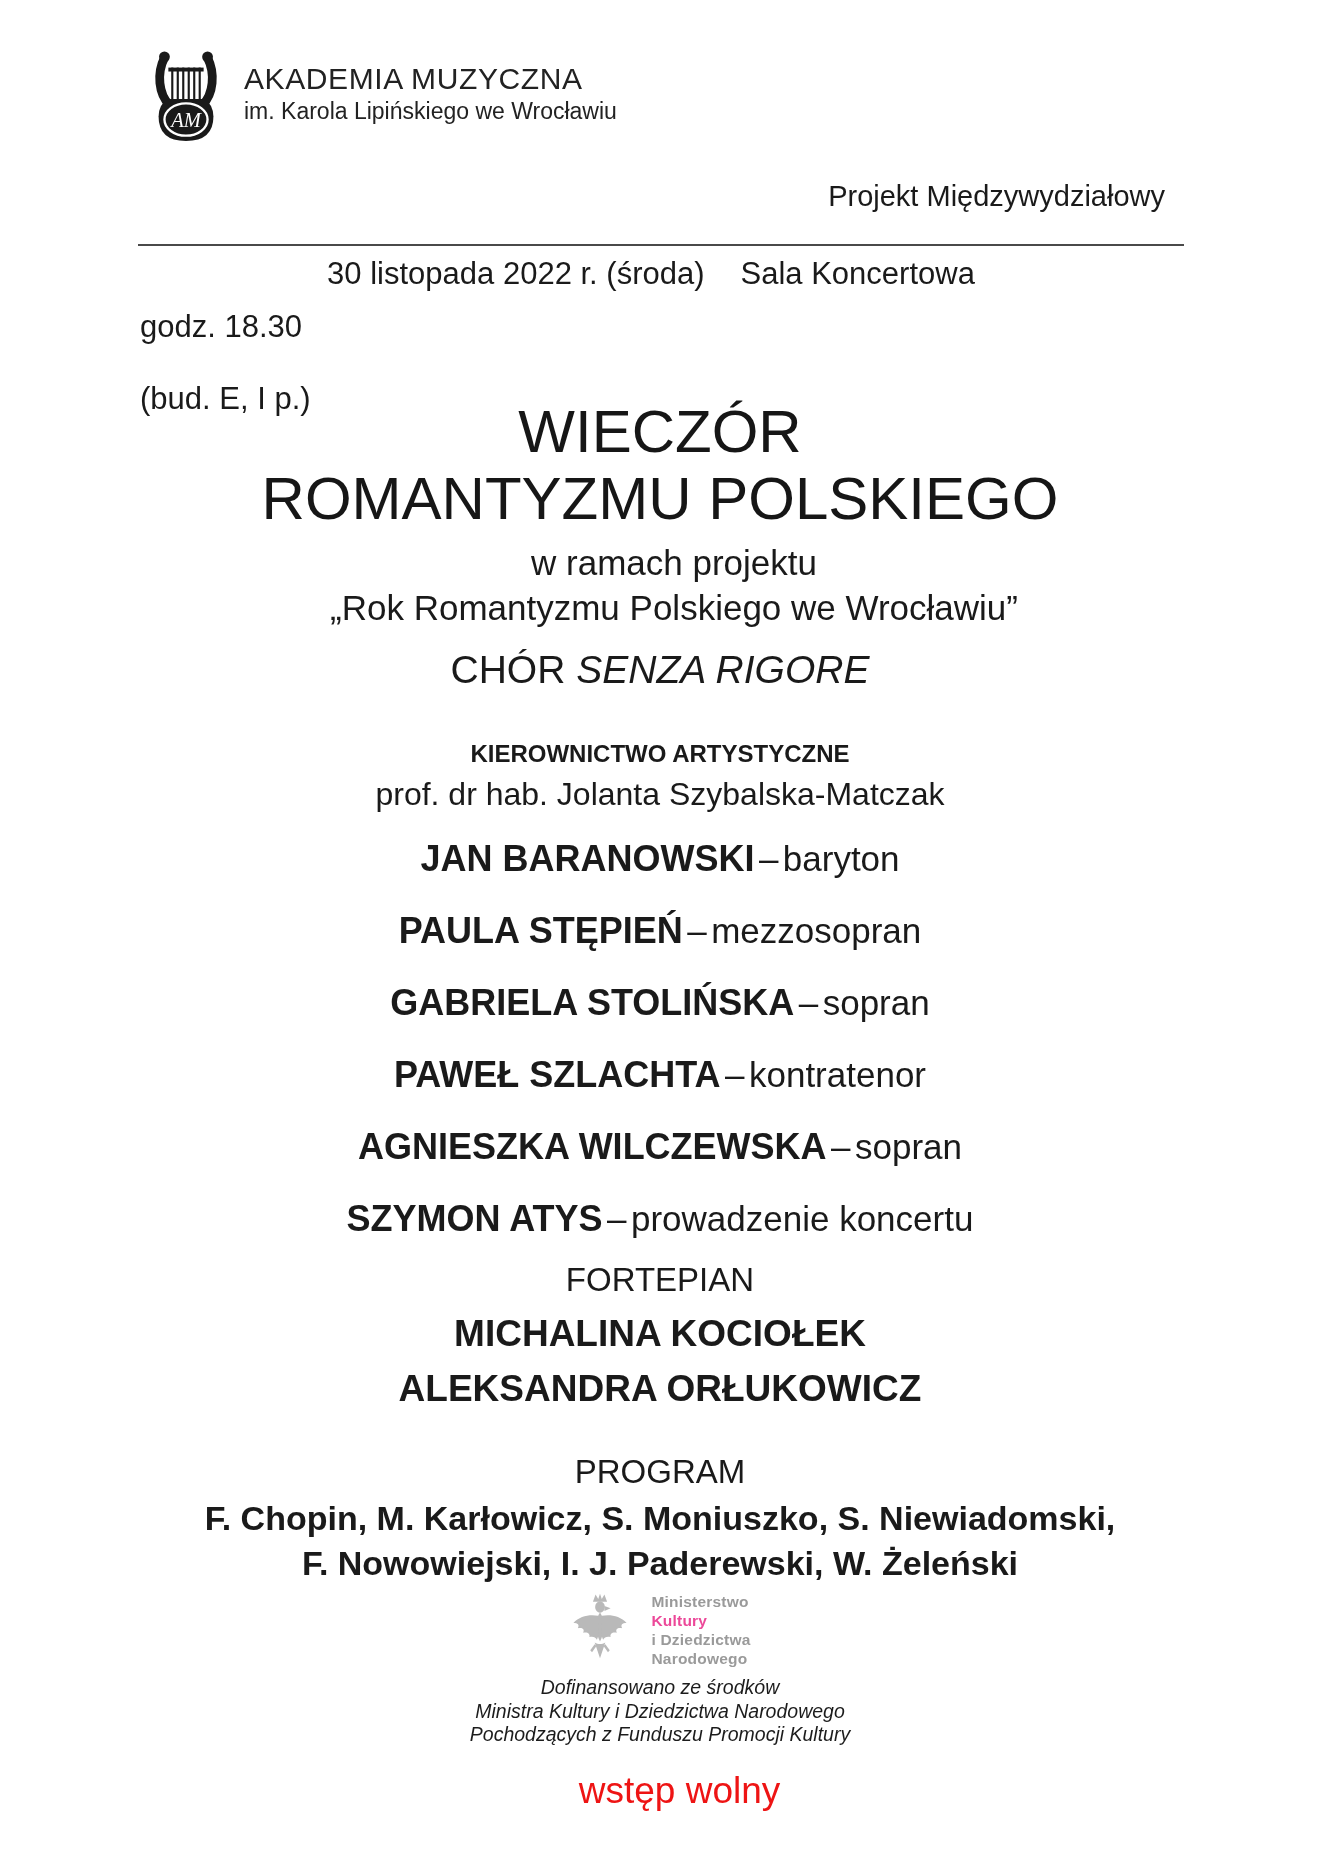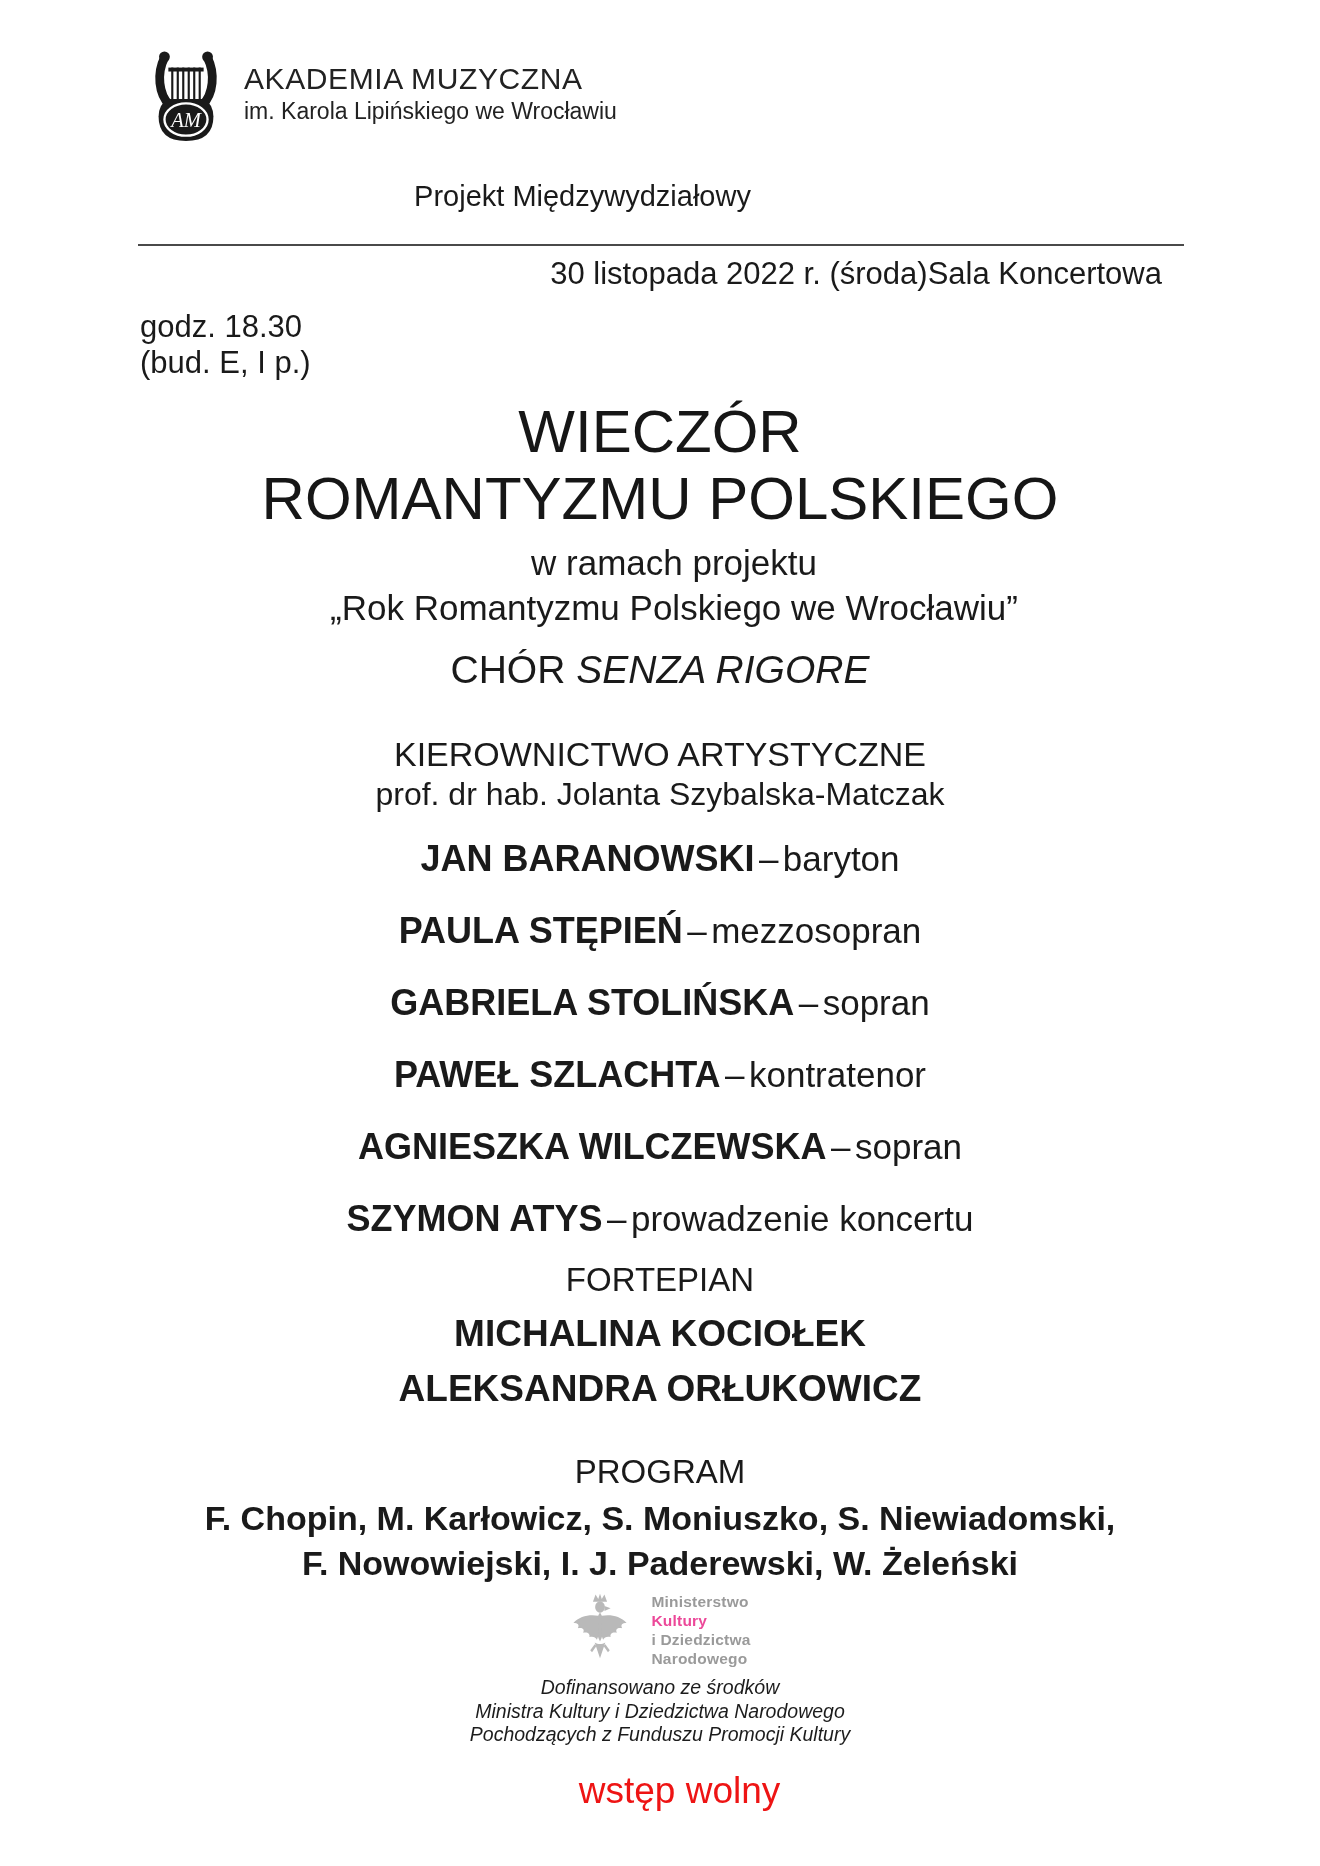--- a/index.html
+++ b/index.html
@@ -11,33 +11,33 @@
     font-family:"Liberation Sans",sans-serif;
     color:#1a1a1a;
   }
   
   .logo-row{position:absolute;top:48px;left:148px;display:flex;gap:20px;align-items:flex-start;}
   .lyre{width:76px;height:96px;display:block;}
   .logo-text{padding-top:14px;}
   .logo-name{font-size:30px;line-height:34px;letter-spacing:.6px;color:#222;}
   .logo-sub{font-size:23px;line-height:30px;color:#222;}
   
-  .projekt{position:absolute;top:180px;left:0;right:155px;text-align:center;font-size:29px;}
+  .projekt{position:absolute;top:180px;left:0;right:155px;text-align:right;font-size:29px;}
   .rule{position:absolute;top:244px;left:138px;right:136px;height:2px;background:#4a4a4a;}
-  .info-row{position:absolute;left:140px;right:158px;display:flex;justify-content:flex-end;font-size:31px;}
+  .info-row{position:absolute;left:140px;right:158px;display:flex;justify-content:center;font-size:31px;gap:36px;}
   .info-row.r1{top:256px;}
   .info-row.r2{top:309px;flex-direction:column;}
   
   .center{position:absolute;left:0;right:0;text-align:center;}
   .title{top:398px;font-size:60px;line-height:67px;color:#161616;}
   .subtitle{top:540px;font-size:35px;line-height:45px;padding-left:28px;}
   .choir{top:648px;font-size:39px;font-weight:400;}
   .choir .it{font-style:italic;}
   .direction{top:734px;}
-  .direction .dir-head{font-size:34px;line-height:40px;}
+  .direction .dir-head{font-size:24px;line-height:40px;font-weight:bold;}
   .direction .dir-name{font-size:32px;line-height:40px;}
   .performers{top:836px;}
   .performer-line{line-height:46px;margin-bottom:19px;}
   .p-name{font-size:36px;font-weight:700;}
   .p-sep,.p-role{font-size:35px;font-weight:400;}
   .piano-head{top:1258px;font-size:33px;line-height:44px;}
   .pianists{top:1306px;font-size:37px;font-weight:700;line-height:55px;}
   .program-head{top:1450px;font-size:33px;line-height:44px;}
   .composers{top:1496px;font-size:34px;font-weight:700;line-height:45px;}
   

